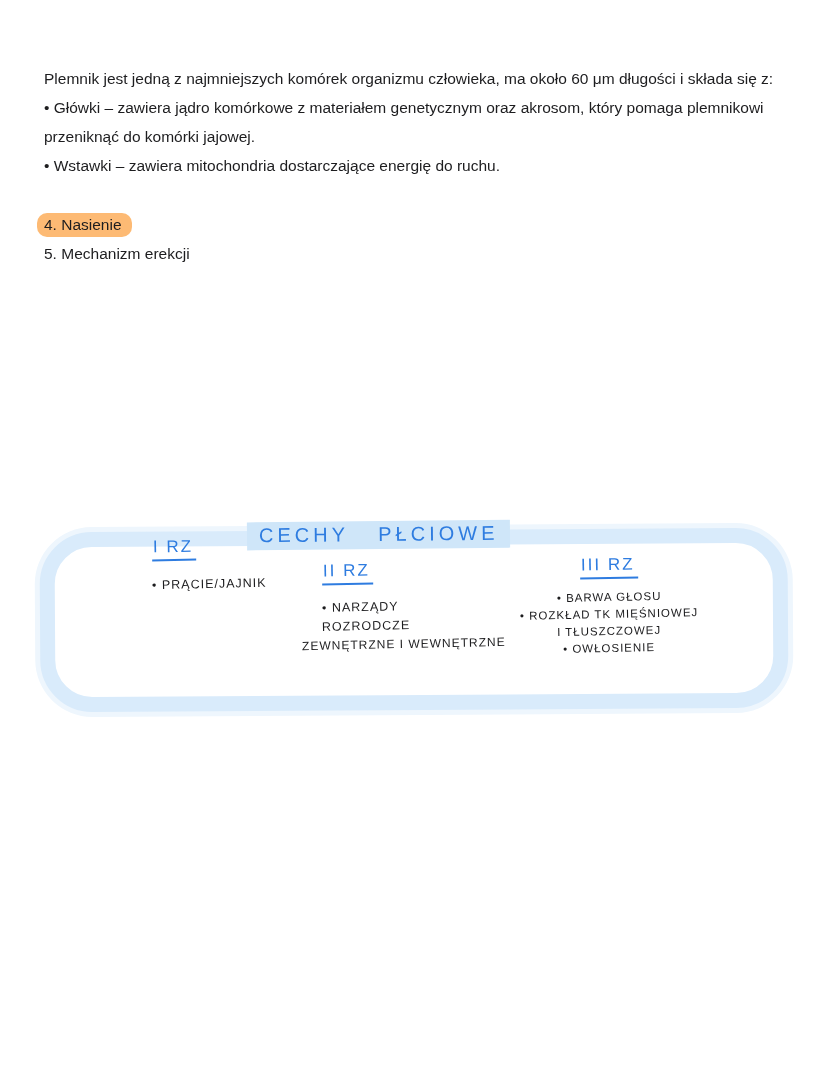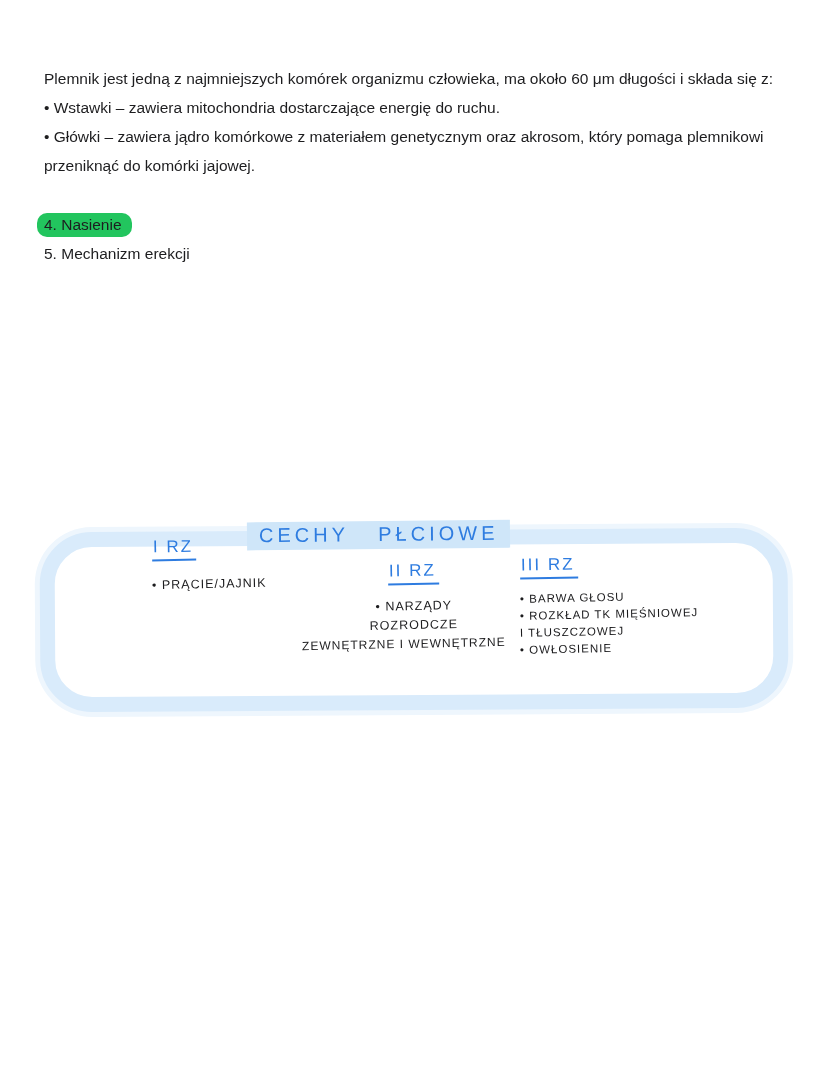--- a/index.html
+++ b/index.html
@@ -16,21 +16,21 @@
   .text-col {
     position:absolute;
     left:44px; top:64px;
     width:745px;
     font-size:15.5px;
     line-height:29px;
   }
   .text-col p { margin:0; }
   .spacer { height:30px; }
   .hl {
-    background:#22c55e;
+    background:#fdba74;
     border-radius:10px;
     padding:3px 10px 4px 7px;
     margin-left:-7px;
   }
 
   
   .note-blob {
     position:absolute;
     left:40px; top:530px;
     width:748px; height:180px;
@@ -78,44 +78,44 @@
   .nc3 .note-line { line-height:17px; font-size:11.5px; }
   .nc3 .note-line:first-of-type { margin-top:10px; }
 </style>
 </head>
 <body>
 
 <div class="page">
 
   <div class="text-col">
     <p>Plemnik jest jedną z najmniejszych komórek organizmu człowieka, ma około 60 μm długości i składa się z:</p>
+    <p>• Główki – zawiera jądro komórkowe z materiałem genetycznym oraz akrosom, który pomaga plemnikowi przeniknąć do komórki jajowej.</p>
     <p>• Wstawki – zawiera mitochondria dostarczające energię do ruchu.</p>
-    <p>• Główki – zawiera jądro komórkowe z materiałem genetycznym oraz akrosom, który pomaga plemnikowi przeniknąć do komórki jajowej.</p>
     <div class="spacer"></div>
     <p><span class="hl">4. Nasienie</span></p>
     <p>5. Mechanizm erekcji</p>
   </div>
 
   <div class="note-blob"></div>
 
   <div class="note-title">CECHY PŁCIOWE</div>
 
   <div class="note-col nc1" style="left:152px; top:537px;">
     <span class="note-heading">I RZ</span>
     <div class="note-line">• PRĄCIE/JAJNIK</div>
   </div>
 
-  <div class="note-col nc2" style="left:322px; top:561px;text-align:center;">
+  <div class="note-col nc2" style="left:322px; top:561px;">
     <span class="note-heading">II RZ</span>
     <div class="note-line">• NARZĄDY</div>
     <div class="note-line">ROZRODCZE</div>
     <div class="note-line wide">ZEWNĘTRZNE I WEWNĘTRZNE</div>
   </div>
 
-  <div class="note-col nc3" style="left:520px; top:555px;">
+  <div class="note-col nc3" style="left:520px; top:555px;text-align:center;">
     <span class="note-heading">III RZ</span>
     <div class="note-line">• BARWA GŁOSU</div>
     <div class="note-line">• ROZKŁAD TK MIĘŚNIOWEJ</div>
     <div class="note-line">I TŁUSZCZOWEJ</div>
     <div class="note-line">• OWŁOSIENIE</div>
   </div>
 
 </div>
 
 </body></html>

